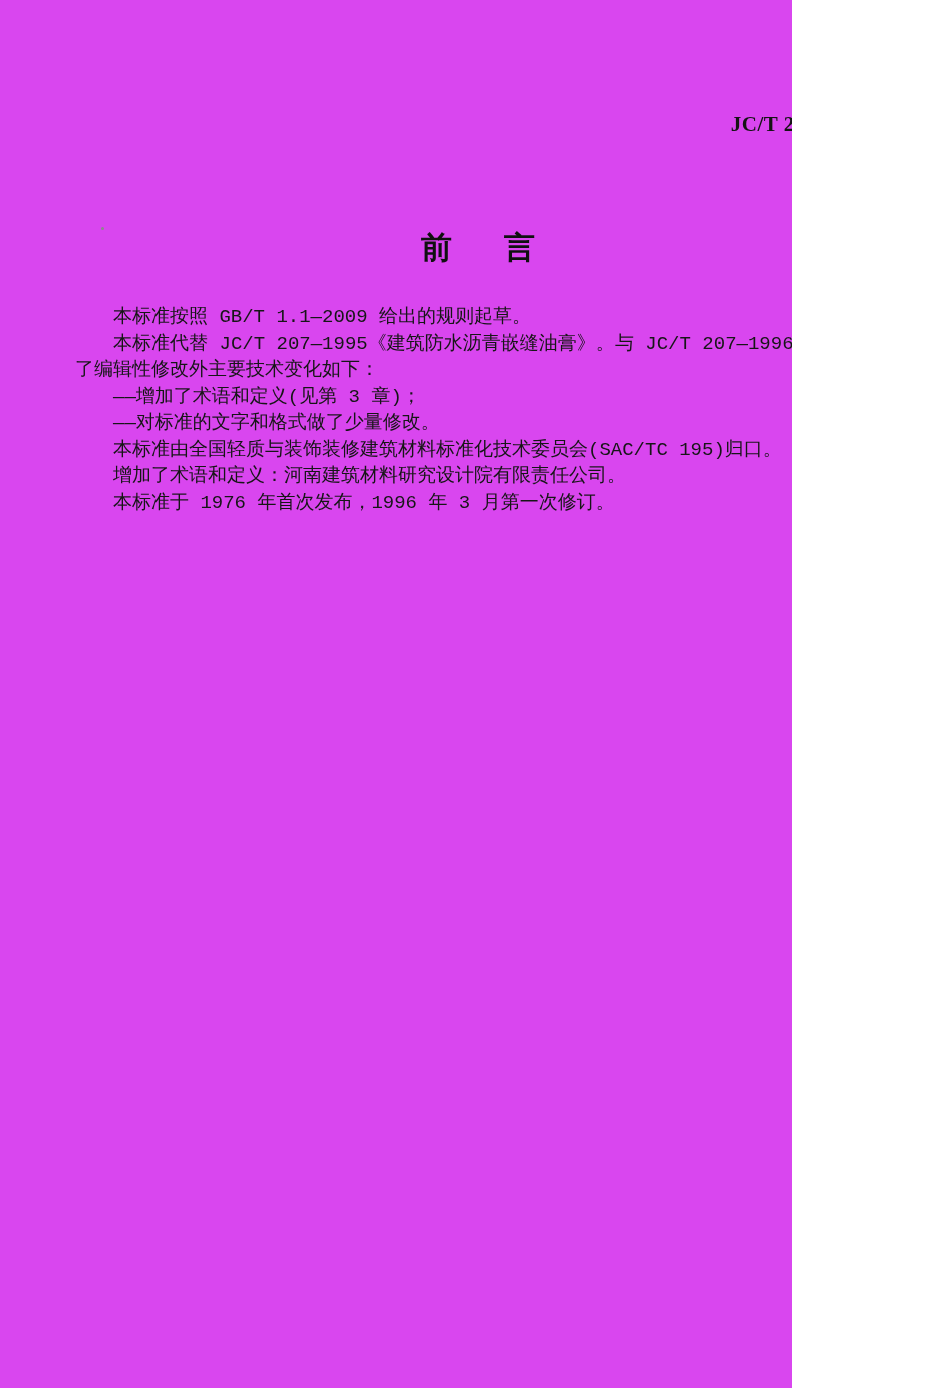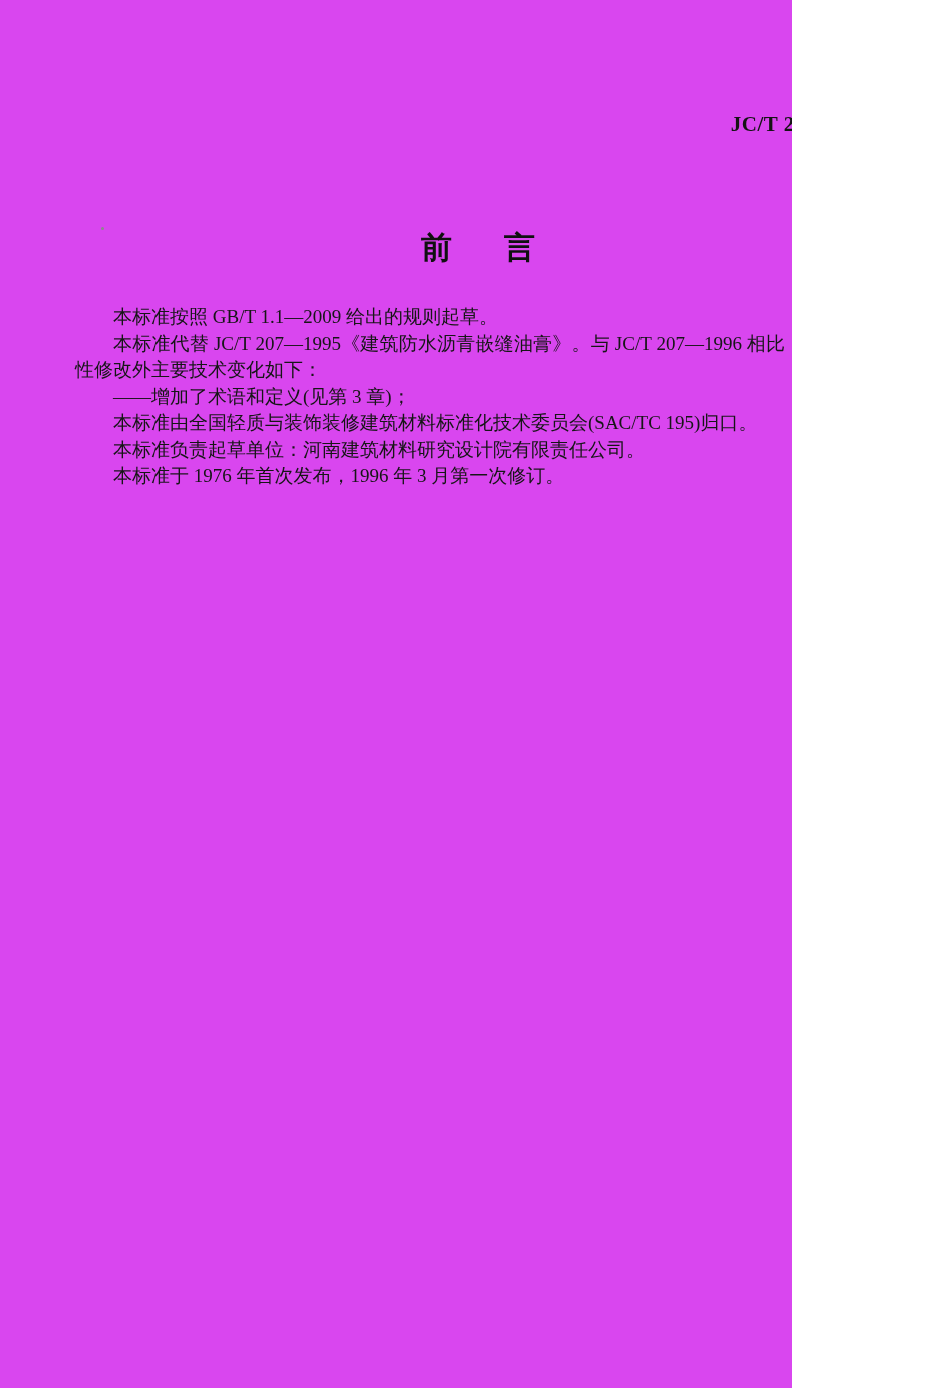--- a/index.html
+++ b/index.html
@@ -47,20 +47,21 @@
     width: 806px;
     font-size: 19px;
     line-height: 26.5px;
     text-align: justify;
     color: #161616;
   }
   .body-text p {
     margin: 0;
     padding: 0;
     text-indent: 2em;
+    font-family: Liberation Mono, monospace;
   }
   .page-number {
     position: absolute;
     top: 1298px;
     left: 828px;
     font-size: 19px;
     font-family: "Liberation Serif", "DejaVu Serif", serif;
     color: #1a1a1a;
   }
   .scan-dot {
@@ -84,20 +85,21 @@
 
   <h1 class="foreword-title">
     <span>前</span>
     <span>言</span>
   </h1>
 
   <div class="body-text">
     <p>本标准按照 GB/T 1.1—2009 给出的规则起草。</p>
     <p>本标准代替 JC/T 207—1995《建筑防水沥青嵌缝油膏》。与 JC/T 207—1996 相比，除了编辑性修改外主要技术变化如下：</p>
     <p>——增加了术语和定义(见第 3 章)；</p>
+    <p>——对标准的文字和格式做了少量修改。</p>
     <p>本标准由全国轻质与装饰装修建筑材料标准化技术委员会(SAC/TC 195)归口。</p>
-    <p>本标准负责起草单位：河南建筑材料研究设计院有限责任公司。</p>
+    <p>增加了术语和定义：河南建筑材料研究设计院有限责任公司。</p>
     <p>本标准于 1976 年首次发布，1996 年 3 月第一次修订。</p>
   </div>
 
   <div class="page-number">I</div>
 
 </div>
 
 </body></html>

